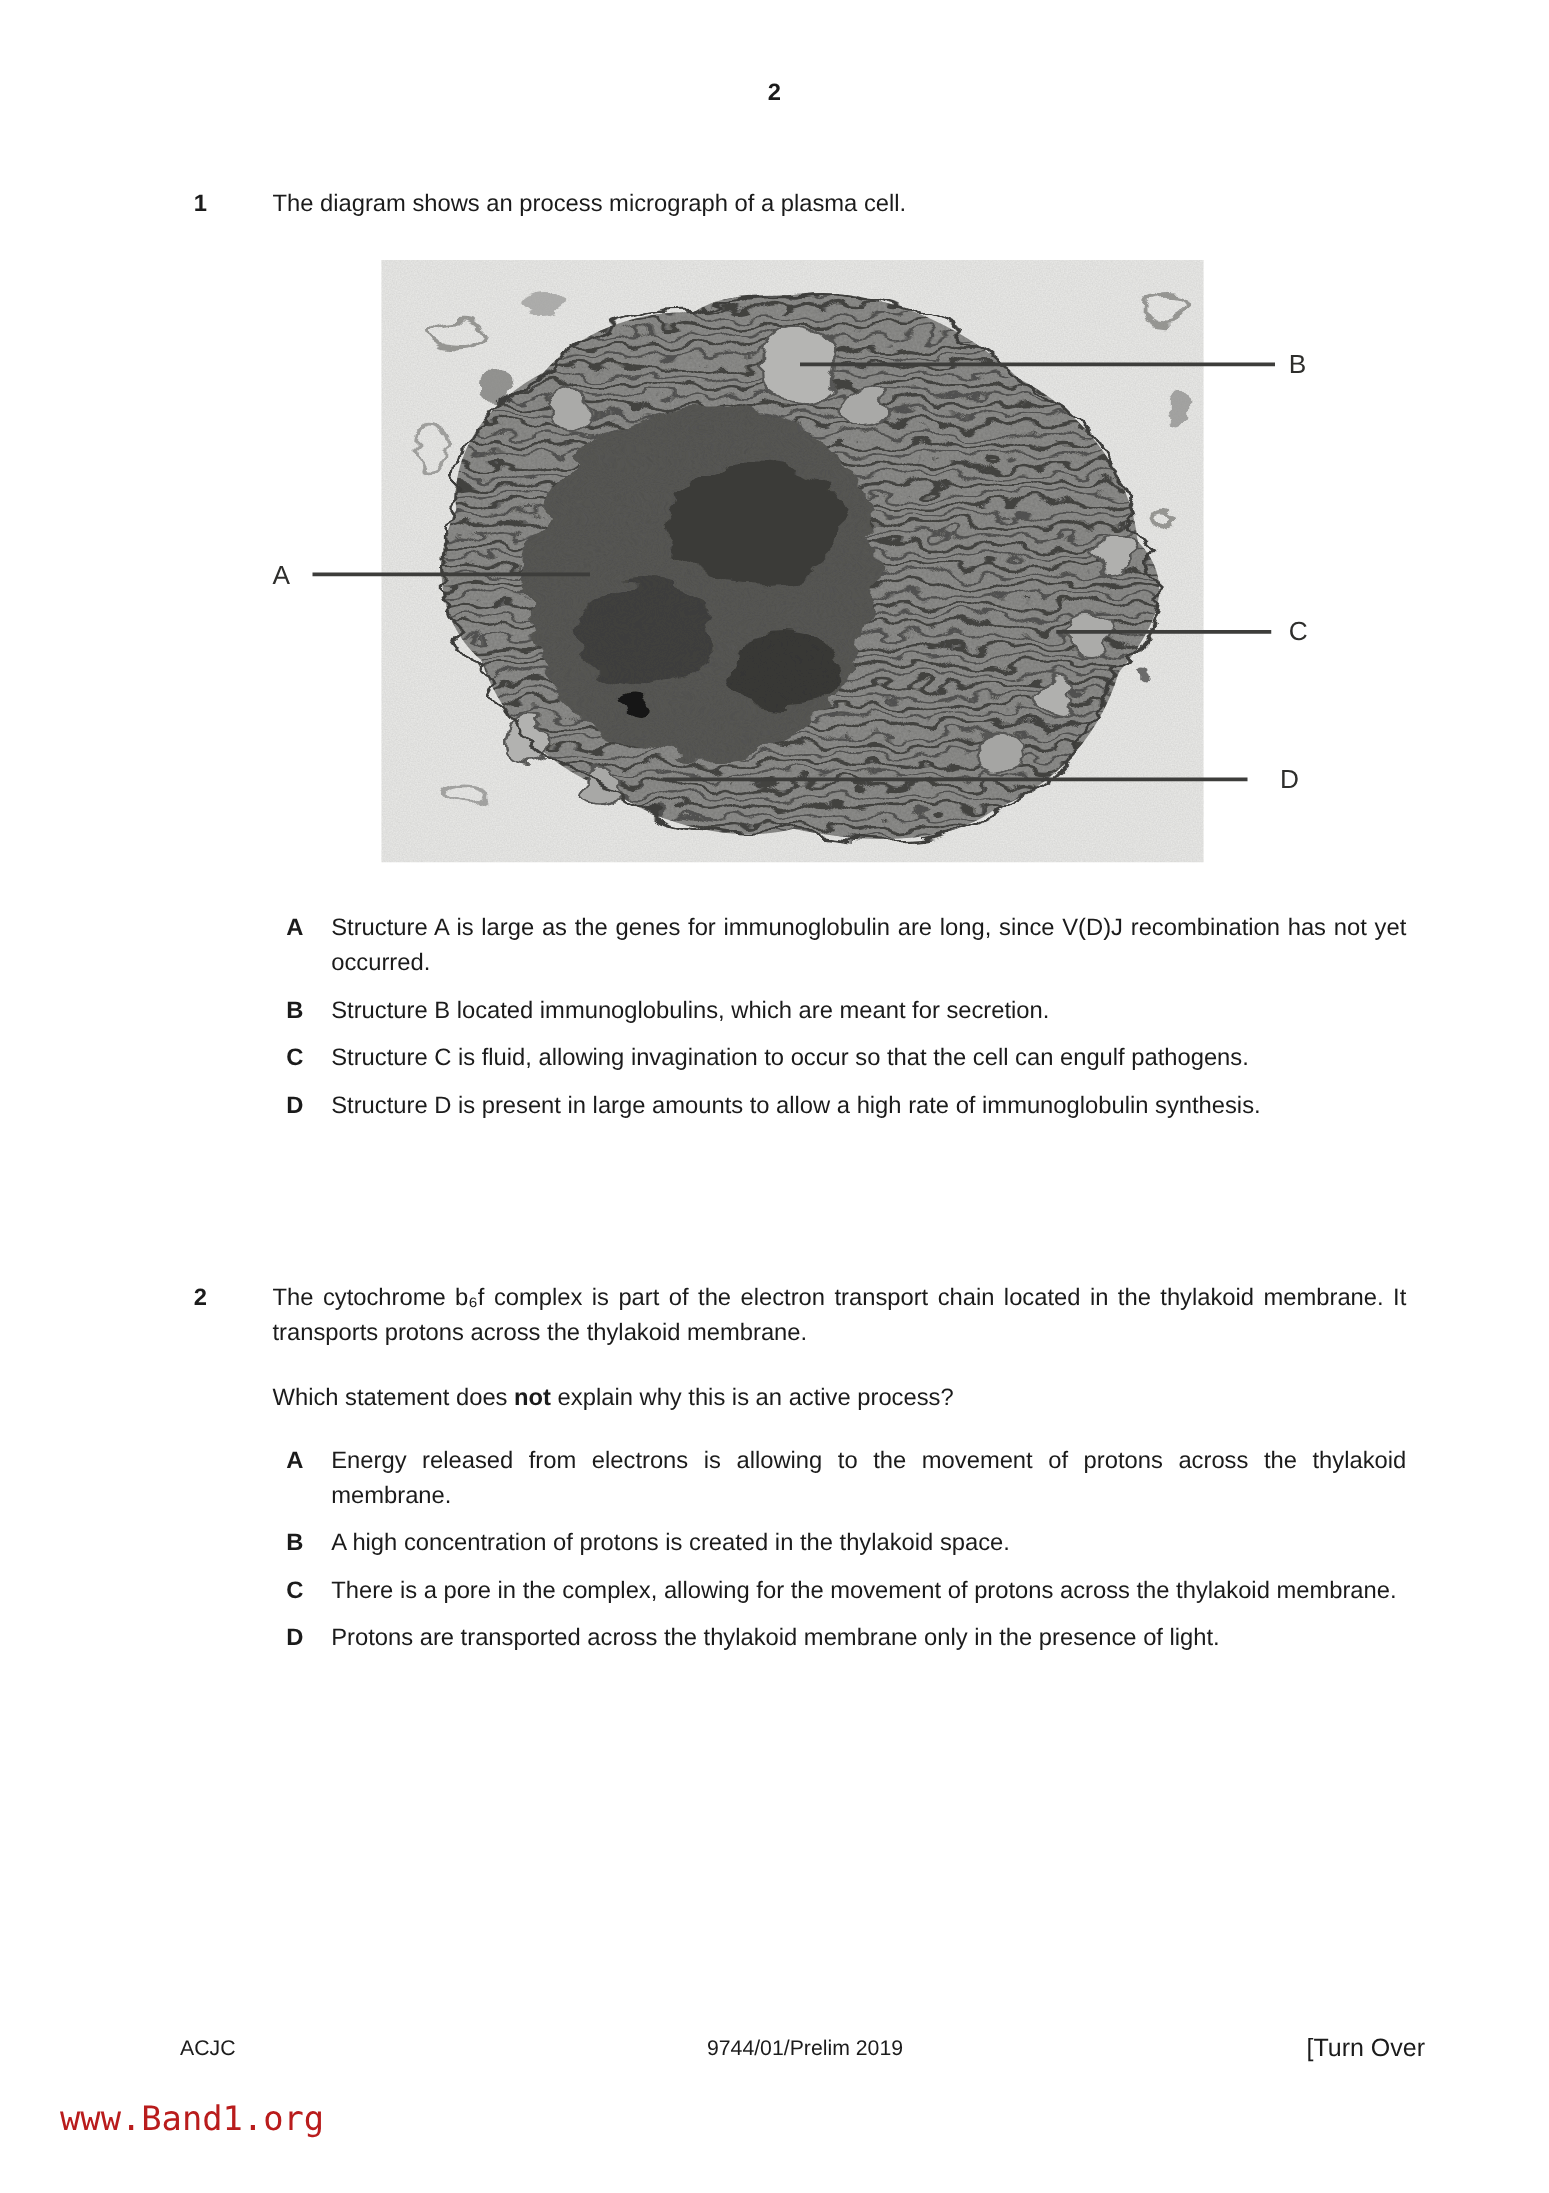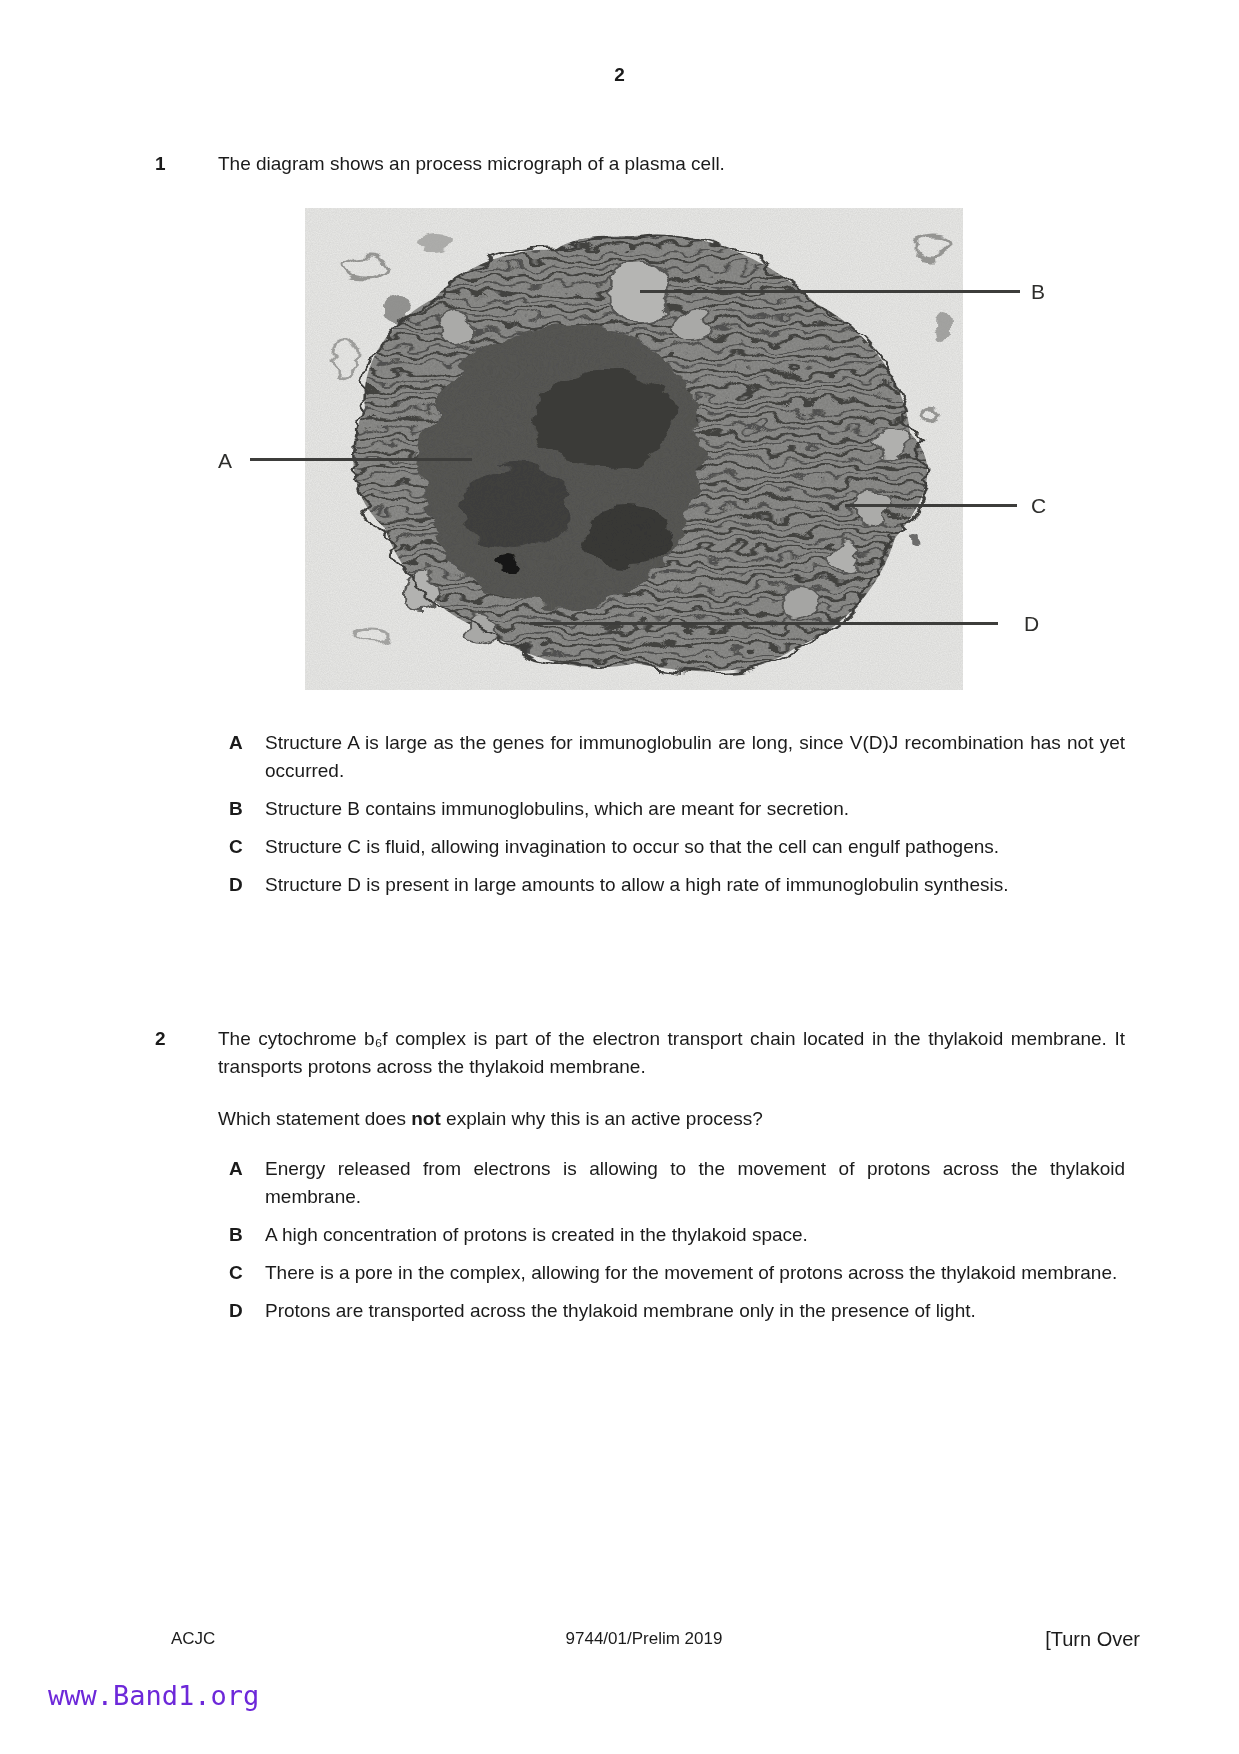--- a/index.html
+++ b/index.html
@@ -53,27 +53,27 @@
   .lbl-a{left:63px;top:240px;}
   .line-a{left:95px;top:250px;width:222px;}
   .lbl-b{left:876px;top:71px;}
   .line-b{left:485px;top:82px;width:380px;}
   .lbl-c{left:876px;top:285px;}
   .line-c{left:690px;top:296px;width:172px;}
   .lbl-d{left:869px;top:403px;}
   .line-d{left:375px;top:414px;width:468px;}
 
   
-  .footer-left{position:absolute;left:171px;top:1629px;font-size:17px;}
+  .footer-left{position:absolute;left:144px;top:1629px;font-size:17px;}
   .footer-center{position:absolute;left:0;width:1288px;top:1629px;text-align:center;font-size:17px;}
   .footer-right{position:absolute;right:99px;top:1628px;font-size:20px;font-weight:normal;}
   .watermark{
     position:absolute;left:48px;top:1680px;
     font-family:"DejaVu Sans Mono","Liberation Mono",monospace;
-    font-size:27px;color:#6d28d9;
+    font-size:27px;color:#b91c1c;
   }
 </style>
 </head>
 <body>
 
 <div class="page">
 
   <div class="page-number">2</div>
 
   <div class="question q1">
@@ -184,21 +184,21 @@
     </div>
 
 
     <div class="options">
       <div class="opt">
         <div class="opt-letter">A</div>
         <div class="opt-text justify">Structure A is large as the genes for immunoglobulin are long, since V(D)J recombination has not yet occurred.</div>
       </div>
       <div class="opt">
         <div class="opt-letter">B</div>
-        <div class="opt-text">Structure B contains immunoglobulins, which are meant for secretion.</div>
+        <div class="opt-text">Structure B located immunoglobulins, which are meant for secretion.</div>
       </div>
       <div class="opt">
         <div class="opt-letter">C</div>
         <div class="opt-text">Structure C is fluid, allowing invagination to occur so that the cell can engulf pathogens.</div>
       </div>
       <div class="opt">
         <div class="opt-letter">D</div>
         <div class="opt-text">Structure D is present in large amounts to allow a high rate of immunoglobulin synthesis.</div>
       </div>
     </div>

